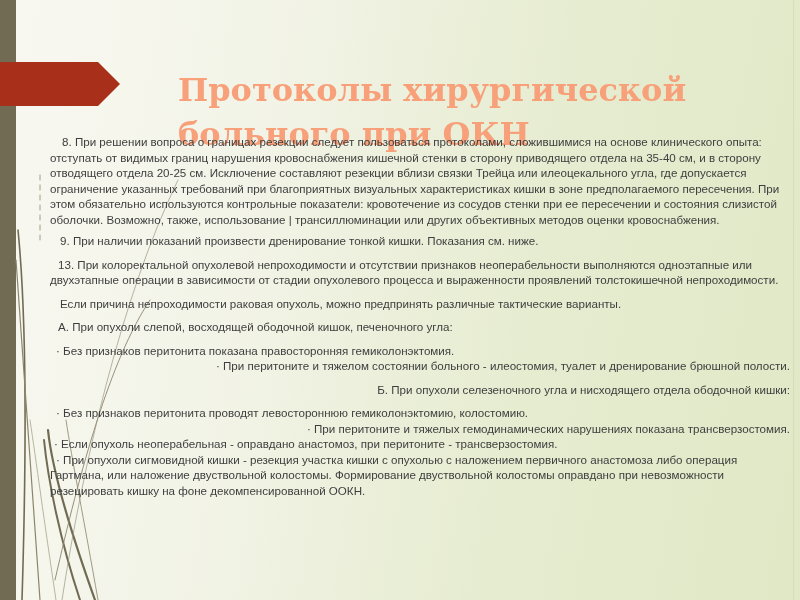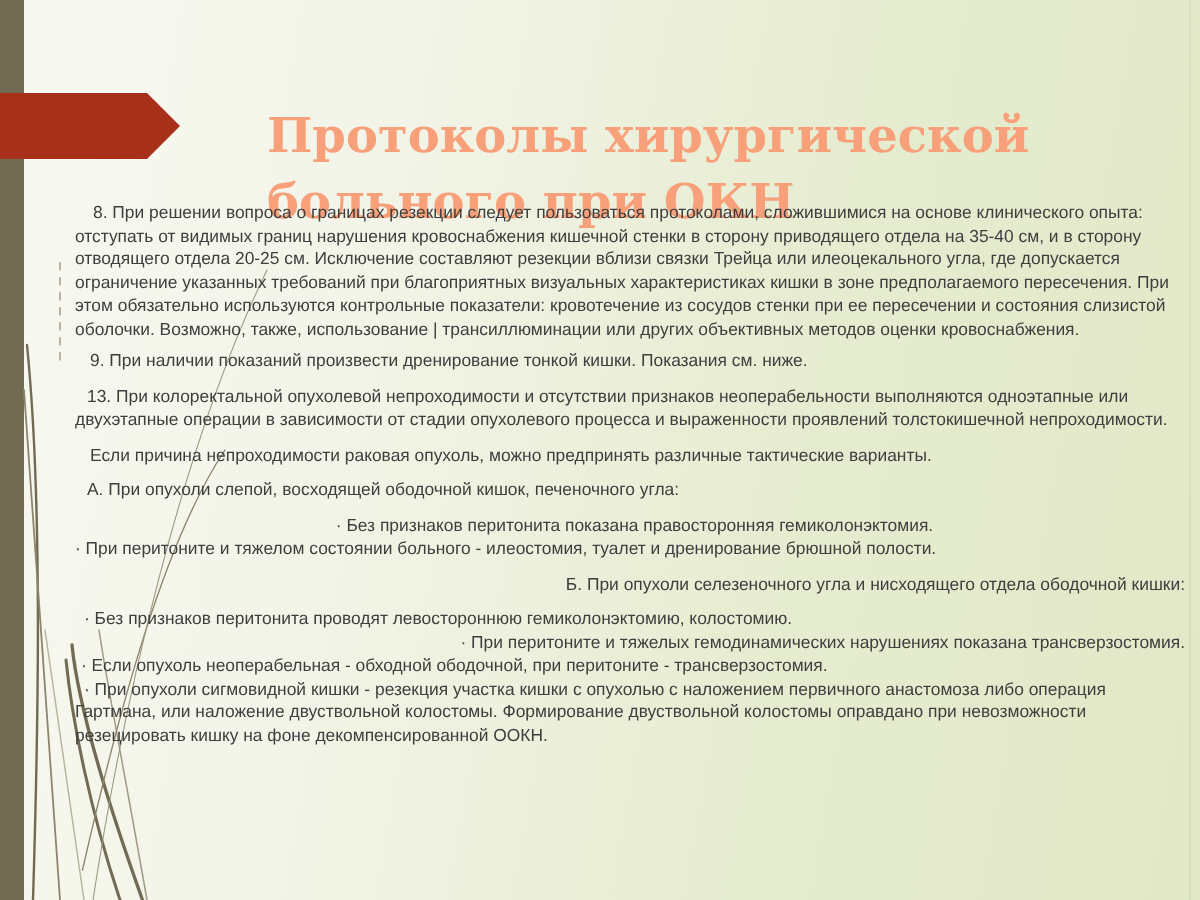--- a/index.html
+++ b/index.html
@@ -64,23 +64,23 @@
 
 <h1 class="title">Протоколы хирургической больного при ОКН</h1>
 
 <div class="content">
   <p class="ind" style="text-indent:12px;">8. При решении вопроса о границах резекции следует пользоваться протоколами, сложившимися на основе клинического опыта: отступать от видимых границ нарушения кровоснабжения кишечной стенки в сторону приводящего отдела на 35-40 см, и в сторону отводящего отдела 20-25 см. Исключение составляют резекции вблизи связки Трейца или илеоцекального угла, где допускается ограничение указанных требований при благоприятных визуальных характеристиках кишки в зоне предполагаемого пересечения. При этом обязательно используются контрольные показатели: кровотечение из сосудов стенки при ее пересечении и состояния слизистой оболочки. Возможно, также, использование | трансиллюминации или других объективных методов оценки кровоснабжения.</p>
   <p class="ind" style="margin-bottom:8px;">9. При наличии показаний произвести дренирование тонкой кишки. Показания см. ниже.</p>
   <p class="ind" style="text-indent:8px;margin-bottom:8px;">13. При колоректальной опухолевой непроходимости и отсутствии признаков неоперабельности выполняются одноэтапные или двухэтапные операции в зависимости от стадии опухолевого процесса и выраженности проявлений толстокишечной непроходимости.</p>
   <p class="ind" style="margin-bottom:8px;">Если причина непроходимости раковая опухоль, можно предпринять различные тактические варианты.</p>
   <p class="ind" style="text-indent:8px;margin-bottom:8px;">А. При опухоли слепой, восходящей ободочной кишок, печеночного угла:</p>
   <div style="margin-bottom:8px;">
-    <p class="sub" style="padding-left:6px;text-align:center;">· Без признаков перитонита показана правосторонняя гемиколонэктомия.</p>
-    <p class="sub" style="padding-left:0;">· При перитоните и тяжелом состоянии больного - илеостомия, туалет и дренирование брюшной полости.</p>
+    <p class="sub" style="padding-left:6px;">· Без признаков перитонита показана правосторонняя гемиколонэктомия.</p>
+    <p class="sub" style="padding-left:0;text-align:right;">· При перитоните и тяжелом состоянии больного - илеостомия, туалет и дренирование брюшной полости.</p>
   </div>
   <p class="ind" style="text-indent:4px;margin-bottom:8px;text-align:right;">Б. При опухоли селезеночного угла и нисходящего отдела ободочной кишки:</p>
   <div>
     <p class="sub" style="padding-left:6px;">· Без признаков перитонита проводят левостороннюю гемиколонэктомию, колостомию.</p>
     <p class="sub" style="padding-left:4px;text-align:right;">· При перитоните и тяжелых гемодинамических нарушениях показана трансверзостомия.</p>
-    <p class="sub" style="padding-left:4px;">· Если опухоль неоперабельная - обходной ободочной, при перитоните - трансверзостомия.</p>
+    <p class="sub" style="padding-left:4px;">· Если опухоль неоперабельная - оправдано анастомоз, при перитоните - трансверзостомия.</p>
     <p class="sub" style="padding-left:0;text-indent:6px;">· При опухоли сигмовидной кишки - резекция участка кишки с опухолью с наложением первичного анастомоза либо операция Гартмана, или наложение двуствольной колостомы. Формирование двуствольной колостомы оправдано при невозможности резецировать кишку на фоне декомпенсированной ООКН.</p>
   </div>
 </div>
 
 </body></html>

